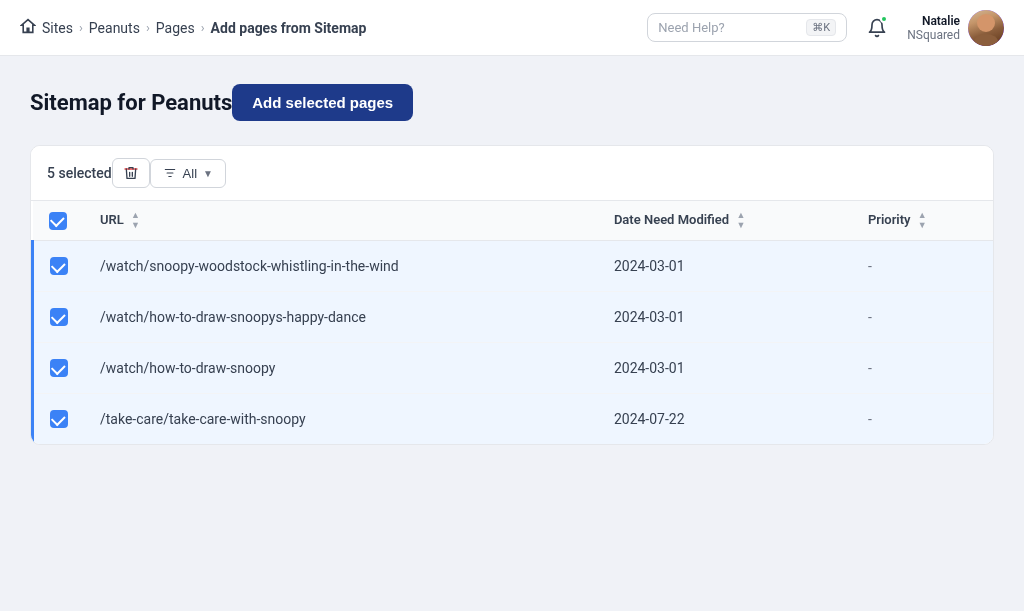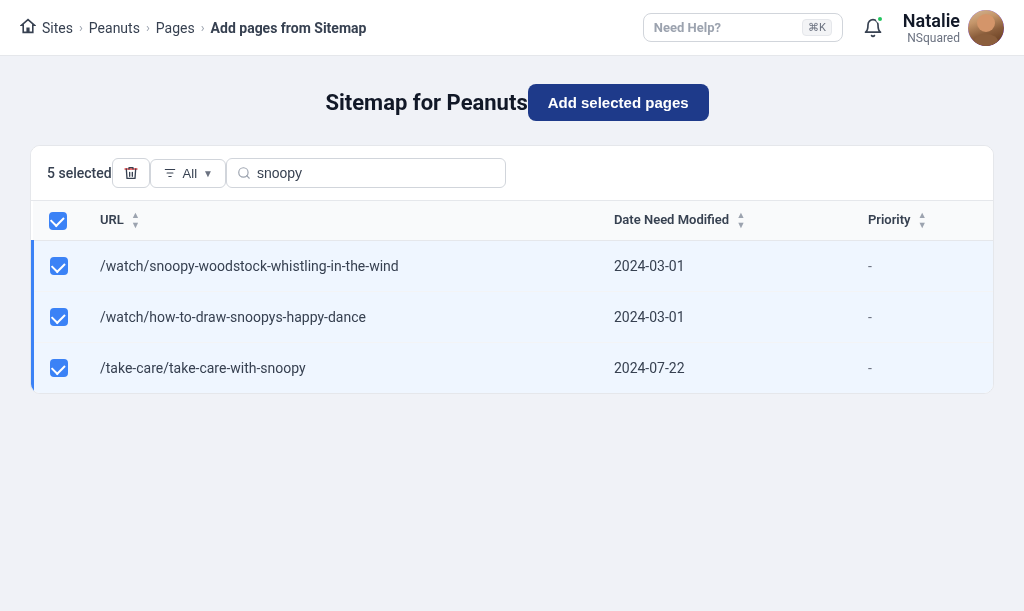--- a/index.html
+++ b/index.html
@@ -59,21 +59,20 @@
       border-radius: 8px;
       padding: 5px 10px;
       gap: 8px;
       background: #fff;
       width: 200px;
     }
     .search-help-text {
       color: #9ca3af;
       font-size: 13px;
       flex: 1;
-      font-weight: bold;
     }
     .kbd {
       background: #f3f4f6;
       border: 1px solid #e5e7eb;
       border-radius: 4px;
       padding: 1px 5px;
       font-size: 11px;
       color: #6b7280;
     }
     .notif-btn {
@@ -98,21 +97,21 @@
     .user-info {
       display: flex;
       align-items: center;
       gap: 8px;
       cursor: pointer;
     }
     .user-text {
       text-align: right;
     }
     .user-name {
-      font-size: 18px;
+      font-size: 12px;
       font-weight: 600;
       color: #111827;
     }
     .user-org {
       font-size: 12px;
       color: #6b7280;
     }
     .avatar {
       width: 36px;
       height: 36px;
@@ -131,23 +130,22 @@
     }
 
     
     .main {
       padding: 28px 30px;
       height: calc(611px - 56px);
     }
     .page-header {
       display: flex;
       align-items: center;
-      justify-content: center;
+      justify-content: flex-start;
       margin-bottom: 24px;
-      margin-left: 10px;
     }
     .page-title {
       font-size: 22px;
       font-weight: 700;
       color: #111827;
     }
     .add-btn {
       background: #1e3a8a;
       color: #fff;
       border: none;
@@ -386,27 +384,20 @@
         </svg>
       </button>
       <button class="filter-btn">
         <svg width="14" height="14" viewBox="0 0 24 24" fill="#374151">
           <path d="M4 6h16M7 12h10M10 18h4"></path>
           <style>path{stroke:#374151;stroke-width:2;stroke-linecap:round;fill:none}</style>
         </svg>
         <span>All</span>
         <span style="font-size:10px;color:#6b7280;">▼</span>
       </button>
-      <div class="search-input-wrap">
-        <svg width="14" height="14" viewBox="0 0 24 24" fill="none" stroke="#9ca3af" stroke-width="2" stroke-linecap="round" stroke-linejoin="round">
-          <circle cx="11" cy="11" r="8"></circle>
-          <line x1="21" y1="21" x2="16.65" y2="16.65"></line>
-        </svg>
-        <input class="search-input" type="text" value="snoopy" style="">
-      </div>
     </div>
 
     <table class="data-table">
       <thead>
         <tr>
           <th class="checkbox-th">
             <div class="checkbox checked"></div>
           </th>
           <th>
             <span>URL</span>
@@ -445,20 +436,28 @@
       <div class="checkbox checked"></div>
     </td>
     <td class="url-col">/watch/how-to-draw-snoopys-happy-dance</td>
     <td class="date-col">2024-03-01</td>
     <td class="priority-col">-</td>
   </tr>
           <tr class="selected">
     <td class="checkbox-td">
       <div class="checkbox checked"></div>
     </td>
+    <td class="url-col">/watch/how-to-draw-snoopy</td>
+    <td class="date-col">2024-03-01</td>
+    <td class="priority-col">-</td>
+  </tr>
+          <tr class="selected">
+    <td class="checkbox-td">
+      <div class="checkbox checked"></div>
+    </td>
     <td class="url-col">/take-care/take-care-with-snoopy</td>
     <td class="date-col">2024-07-22</td>
     <td class="priority-col">-</td>
   </tr>
         </tbody>
     </table>
   </div>
 </div>
 
 </body></html>

